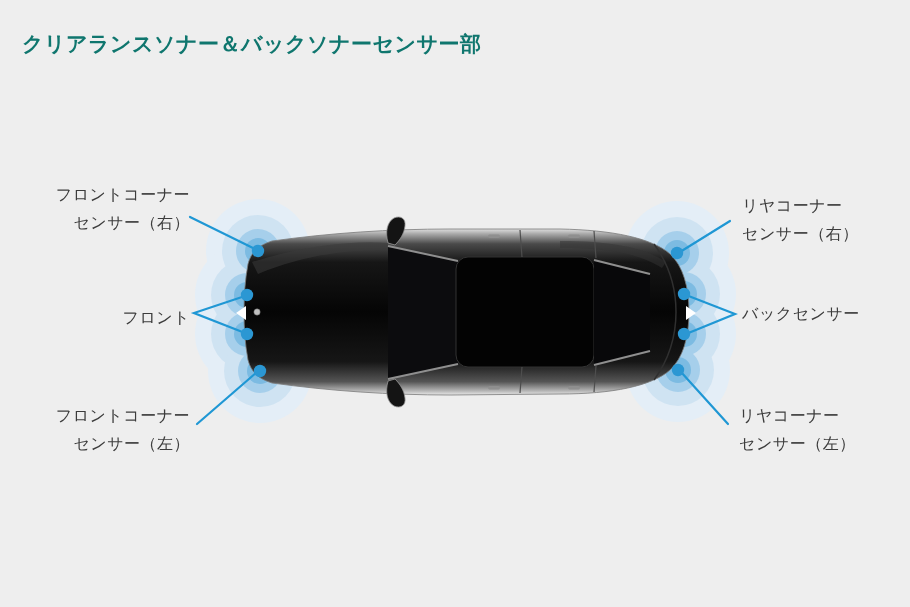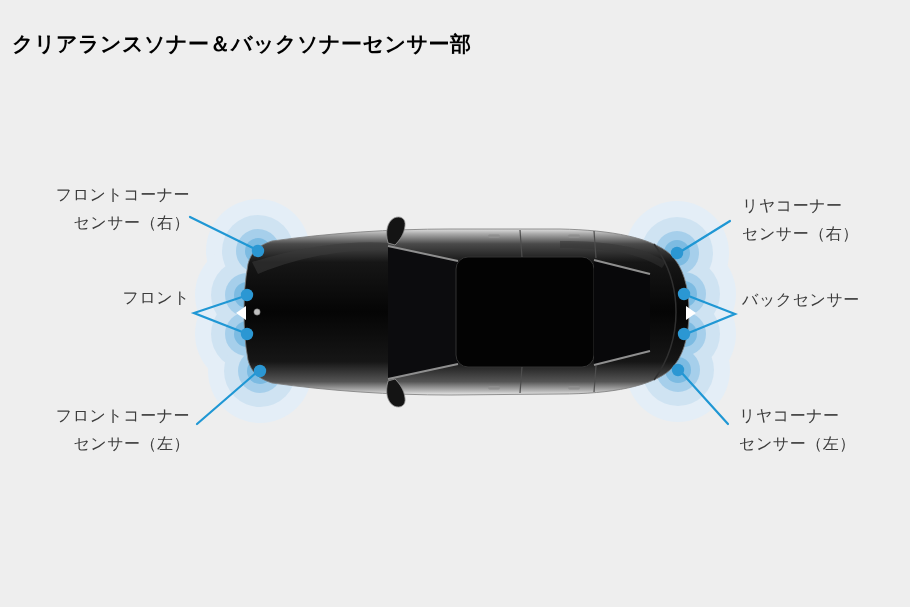--- a/index.html
+++ b/index.html
@@ -2,22 +2,22 @@
 <html><head>
 <meta charset="utf-8">
 <style>
   * { margin:0; padding:0; box-sizing:border-box; }
   body { background:#ffffff; font-family:"Liberation Sans","DejaVu Sans",sans-serif; }
   .stage {
     position:relative; width:910px; height:607px;
     background:#eeeeee; overflow:hidden;
   }
   .page-title {
-    position:absolute; left:12px; top:30px;
-    font-size:21px; font-weight:bold; color:#000000;
+    position:absolute; left:22px; top:30px;
+    font-size:21px; font-weight:bold; color:#0f766e;
     letter-spacing:0.5px; white-space:nowrap;
   }
   .diagram-svg { position:absolute; left:0; top:0; }
   .label {
     position:absolute; font-size:16px; color:#3c3c3c;
     line-height:28px; letter-spacing:0.5px; white-space:nowrap;
   }
   .align-right { text-align:right; }
 </style>
 </head>
@@ -158,35 +158,35 @@
       <circle cx="684" cy="334" r="6.2"></circle>
       <circle cx="678" cy="370" r="6.2"></circle>
     </g>
   </svg>
 
   <div class="label align-right" style="top:181px; right:720px;">
     <div>フロントコーナー</div>
     <div>センサー（右）</div>
   </div>
 
-  <div class="label align-right" style="top:284px; right:720px;">
+  <div class="label align-right" style="top:304px; right:720px;">
     <div>フロント</div>
   </div>
 
   <div class="label align-right" style="top:402px; right:720px;">
     <div>フロントコーナー</div>
     <div>センサー（左）</div>
   </div>
 
   <div class="label" style="top:192px; left:742px;">
     <div>リヤコーナー</div>
     <div>センサー（右）</div>
   </div>
 
-  <div class="label" style="top:286px; left:742px;">
+  <div class="label" style="top:300px; left:742px;">
     <div>バックセンサー</div>
   </div>
 
   <div class="label" style="top:402px; left:739px;">
     <div>リヤコーナー</div>
     <div>センサー（左）</div>
   </div>
 
 </div>
 

